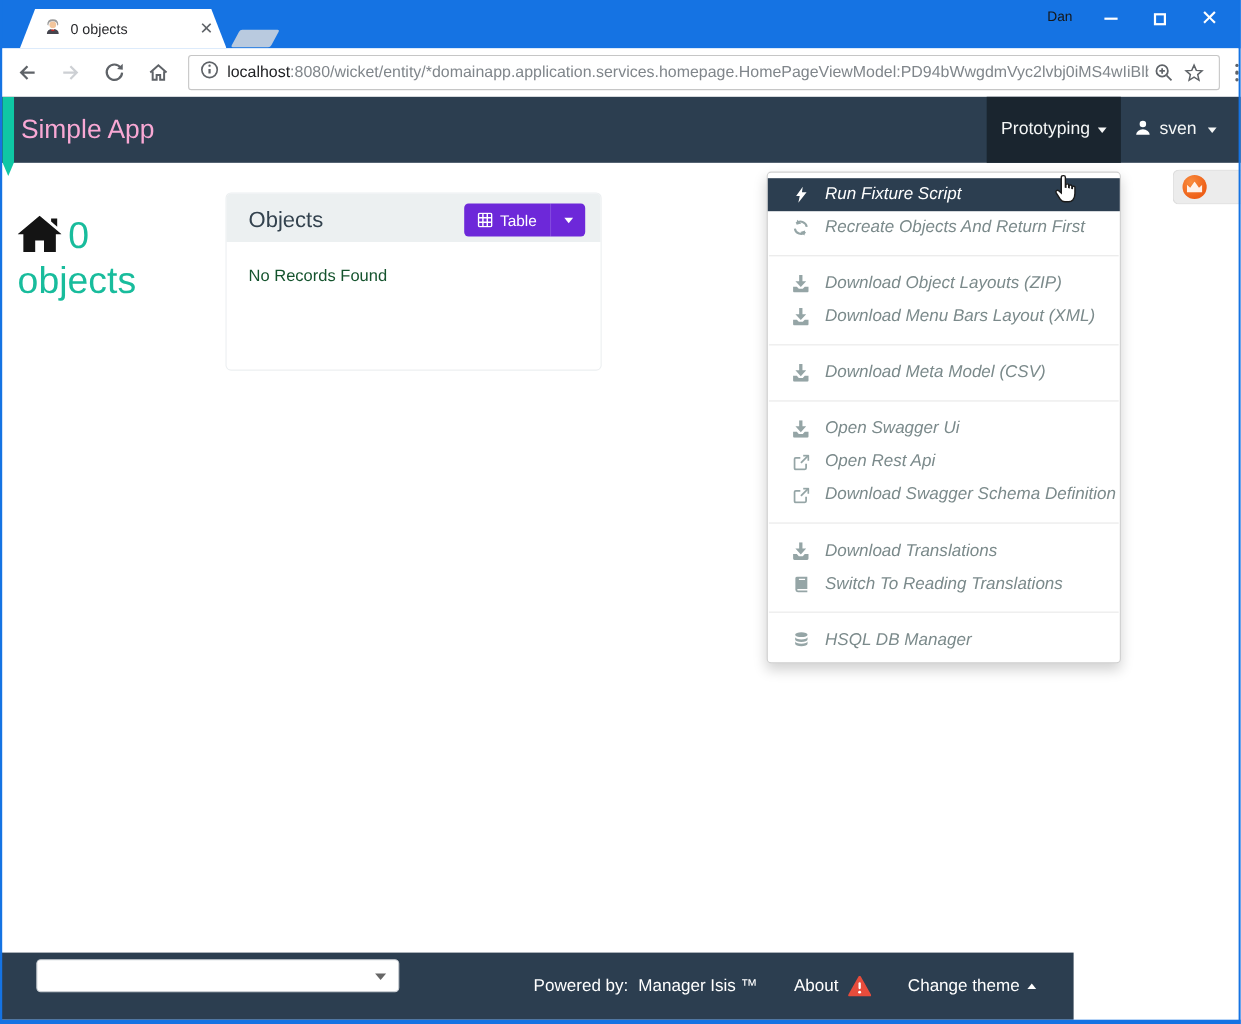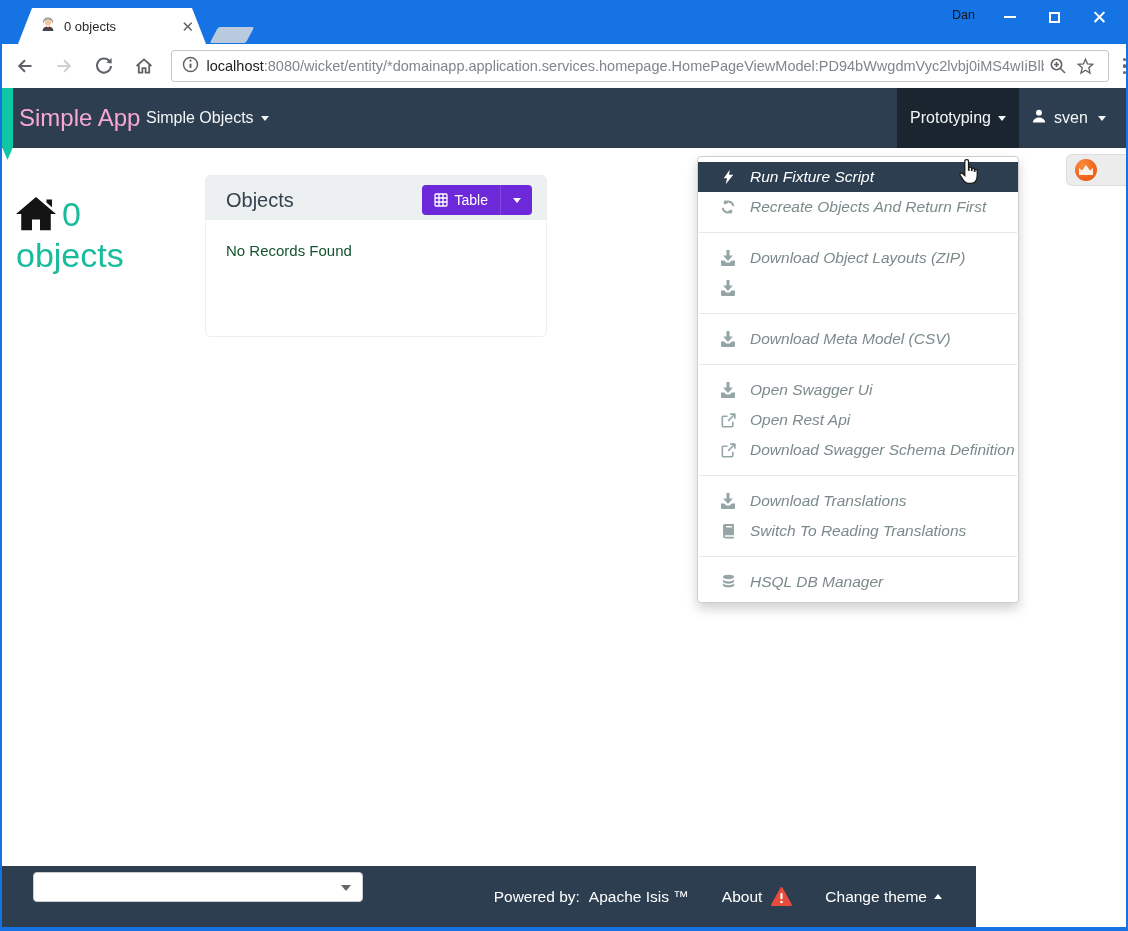--- a/index.html
+++ b/index.html
@@ -172,24 +172,20 @@
     <span class="kebab">
         <i></i>
         <i></i>
         <i></i>
       </span>
   </div>
 
   <div class="navbar">
     <div class="ribbon"></div>
     <span class="brand">Simple App</span>
-    <div class="nav-item nav-simple-objects">
-      <span>Simple Objects</span>
-        <span class="caret-down"></span>
-    </div>
     <div class="nav-item nav-prototyping">
       <span>Prototyping</span>
         <span class="caret-down"></span>
     </div>
     <div class="nav-item nav-user">
       <span>
         <svg width="16" height="16" viewBox="0 0 20 20" fill="#fff">
             <circle cx="10" cy="5.8" r="3.7"></circle>
             <path d="M2.3 18 a7.7 6 0 0 1 15.4 0 Z"></path>
           </svg>
@@ -268,20 +264,21 @@
       </span>
       <span class="mi-label">Download Object Layouts (ZIP)</span>
     </div>
     <div class="mi">
       <span class="mi-ic">
         <svg width="16" height="16" viewBox="0 0 16 16" fill="currentColor">
             <path d="M6.5 0 h3 v5.6 h3.4 L8 11 3.1 5.6 h3.4 Z"></path>
             <path d="M1 10.6 h3.4 l1.8 2 h3.6 l1.8-2 H15 v4.2 q0 1.2-1.2 1.2 H2.2 Q1 16 1 14.8 Z"></path>
           </svg>
       </span>
+      <span class="mi-label">Download Menu Bars Layout (XML)</span>
     </div>
 
     <div class="menu-divider"></div>
 
     <div class="mi">
       <span class="mi-ic">
         <svg width="16" height="16" viewBox="0 0 16 16" fill="currentColor">
             <path d="M6.5 0 h3 v5.6 h3.4 L8 11 3.1 5.6 h3.4 Z"></path>
             <path d="M1 10.6 h3.4 l1.8 2 h3.6 l1.8-2 H15 v4.2 q0 1.2-1.2 1.2 H2.2 Q1 16 1 14.8 Z"></path>
           </svg>
@@ -354,21 +351,21 @@
       <span class="mi-label">HSQL DB Manager</span>
     </div>
   </div>
 
   <div class="footer">
     <div class="footer-select">
       <span class="select-caret"></span>
     </div>
     <div class="footer-right">
       <span>Powered by:</span>
-      <span class="gap-s">Apache Isis ™</span>
+      <span class="gap-s">Manager Isis ™</span>
       <span class="gap-l">About</span>
       <span class="warn">
         <svg width="21" height="19" viewBox="0 0 20 18">
             <path d="M10 1 L19 17 H1 Z" fill="#e74c3c" stroke="#e74c3c" stroke-width="2" stroke-linejoin="round"></path>
             <rect x="9" y="5.6" width="2" height="6" rx="1" fill="#fff"></rect>
             <circle cx="10" cy="14.2" r="1.25" fill="#fff"></circle>
           </svg>
       </span>
       <span class="gap-l">Change theme</span>
       <span class="caret-up"></span>

